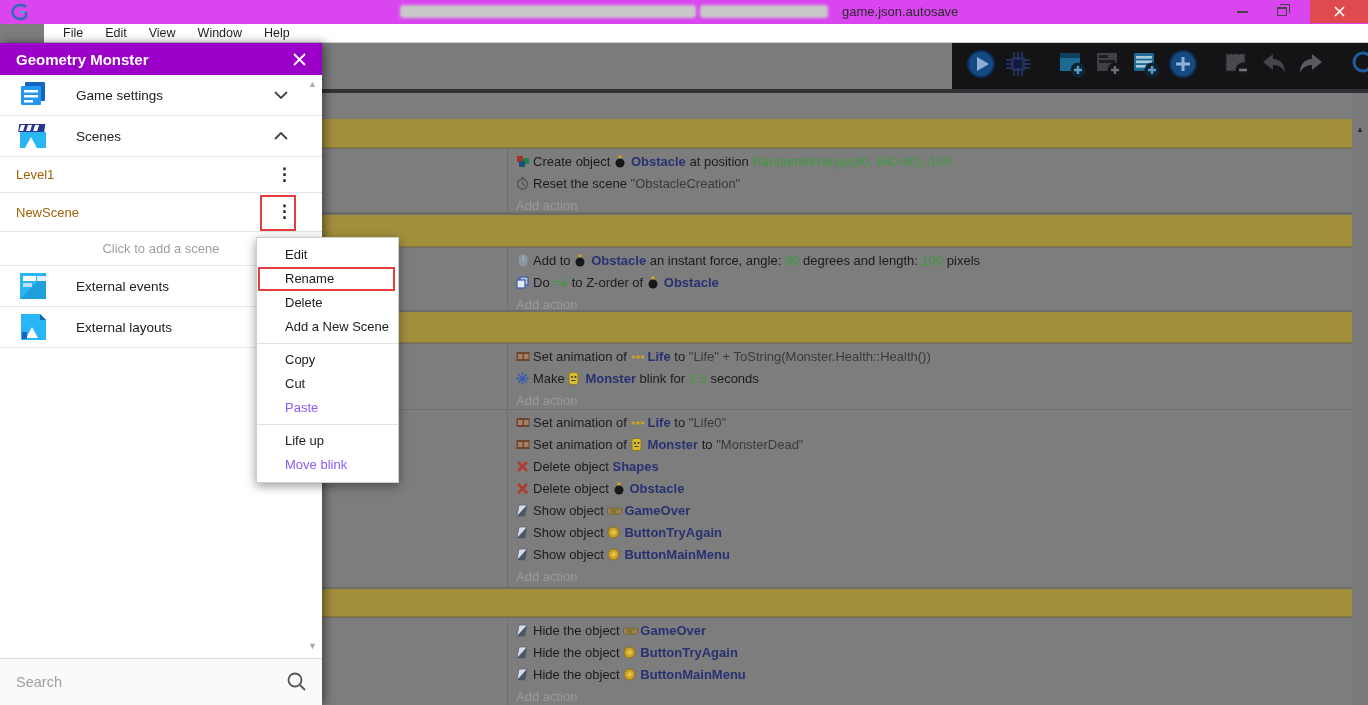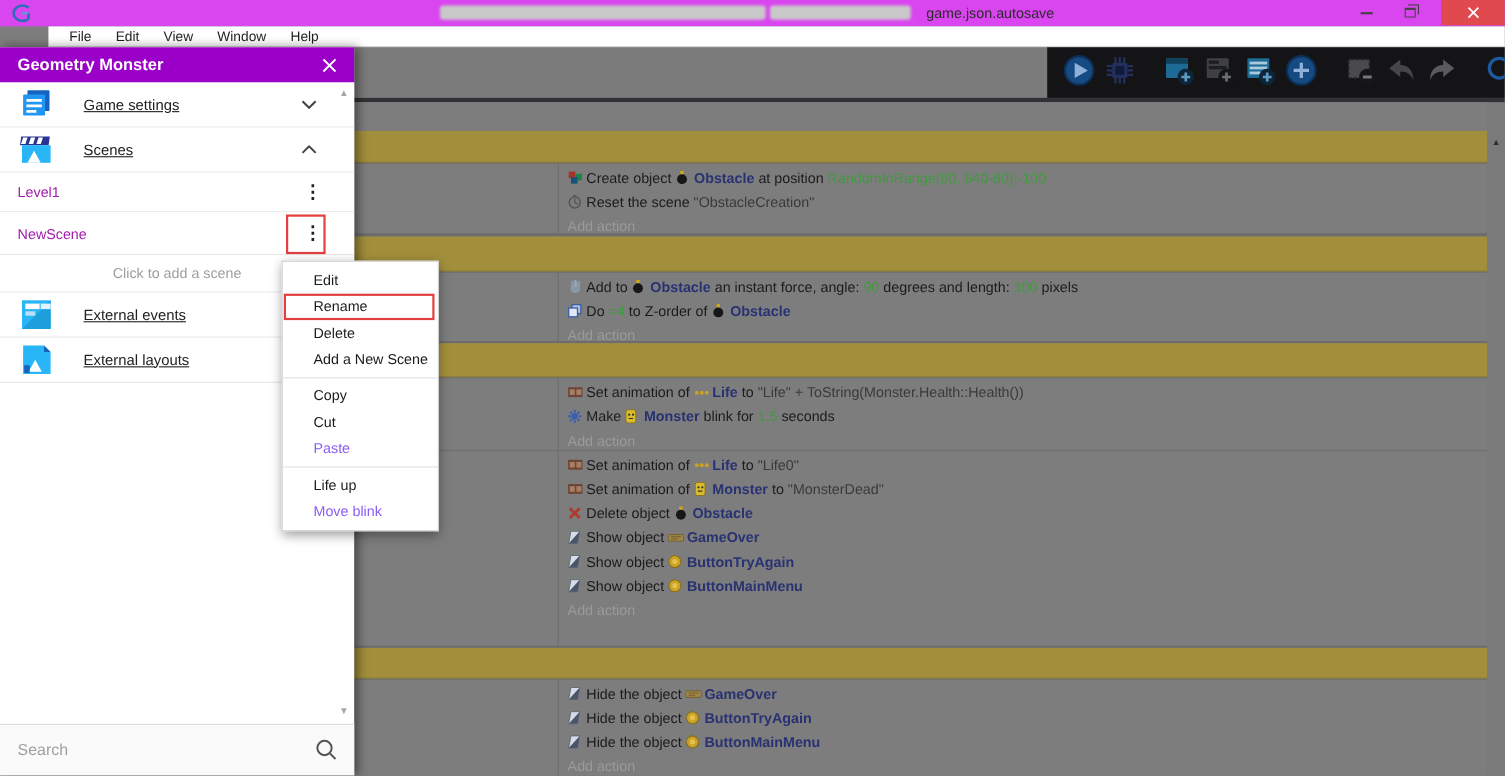--- a/index.html
+++ b/index.html
@@ -53,22 +53,22 @@
   .ev-scroll{position:absolute;right:0;top:93px;width:16px;height:612px;background:#7a7a7a;}
   .ev-scroll .arr{position:absolute;left:0;width:16px;text-align:center;font-size:8px;color:#2c2c2e;}
 
   
   .drawer{position:absolute;left:0;top:43px;width:322px;height:662px;background:#ffffff;box-shadow:3px 0 9px rgba(0,0,0,0.45);}
   .drawer-header{position:absolute;left:0;top:0;width:322px;height:32px;background:var(--purple);display:flex;align-items:center;}
   .drawer-title{color:#fff;font-size:15px;font-weight:bold;margin-left:16px;}
   .drawer-close{position:absolute;right:14px;top:7px;width:18px;height:18px;display:flex;align-items:center;justify-content:center;}
   .d-row{position:absolute;left:0;width:322px;background:#fff;border-bottom:1px solid #e6e6e6;display:flex;align-items:center;}
   .d-row .d-icon{width:34px;height:34px;margin-left:16px;flex:none;}
-  .d-label{font-size:13.5px;color:#212121;margin-left:26px;text-decoration:underline;}
-  .d-scene-label{font-size:13px;color:#a21caf;margin-left:16px;}
+  .d-label{font-size:13.5px;color:#212121;margin-left:26px;}
+  .d-scene-label{font-size:13px;color:#a16207;margin-left:16px;}
   .d-chevron{position:absolute;right:34px;top:50%;transform:translateY(-50%);}
   .kebab{position:absolute;right:34px;top:50%;transform:translateY(-50%);font-size:17px;color:#222;font-weight:bold;letter-spacing:0;line-height:10px;text-align:center;width:12px;}
   .d-hint{justify-content:center;}
   .hint-text{font-size:13px;color:#9e9e9e;}
   .search-row{position:absolute;left:0;bottom:0;width:322px;height:47px;background:#fafafa;border-top:1px solid #ddd;display:flex;align-items:center;}
   .search-input{border:none;outline:none;background:transparent;font-size:14.5px;color:#333;margin-left:16px;width:250px;font-family:"Liberation Sans",sans-serif;}
   .search-input::placeholder{color:#a0a0a0;}
   .search-mag{position:absolute;right:14px;top:12px;}
   .d-scroll-arrow{position:absolute;right:5px;font-size:9px;color:#a9a9a9;}
 
@@ -286,20 +286,23 @@
               <rect x="2" y="4" width="4.5" height="5" fill="#a97f63"></rect>
               <rect x="8" y="4" width="4.5" height="5" fill="#a97f63"></rect>
             </svg></span><span class="seg-t">Set animation of </span><span class="inline-icon"><svg width="11" height="13" viewBox="0 0 11 13">
               <rect x="1" y="0.5" width="9" height="12" rx="2" fill="#d8bc2b" stroke="#8a6d1a" stroke-width="0.8"></rect>
               <circle cx="4" cy="5" r="1" fill="#333"></circle>
               <circle cx="7.5" cy="5" r="1" fill="#333"></circle>
               <path d="M3.5 8.5 h4" stroke="#333" stroke-width="1"></path>
             </svg></span><span class="seg-o">Monster</span><span class="seg-t"> to </span><span class="seg-s">"MonsterDead"</span></div>
         <div class="ev-line"><span class="inline-icon"><svg width="13" height="13" viewBox="0 0 13 13">
               <path d="M2 2 L11 11 M11 2 L2 11" stroke="#b03a2e" stroke-width="2.6"></path>
+            </svg></span><span class="seg-t">Delete object </span><span class="seg-o">Shapes</span></div>
+        <div class="ev-line"><span class="inline-icon"><svg width="13" height="13" viewBox="0 0 13 13">
+              <path d="M2 2 L11 11 M11 2 L2 11" stroke="#b03a2e" stroke-width="2.6"></path>
             </svg></span><span class="seg-t">Delete object </span><span class="inline-icon"><svg width="12" height="13" viewBox="0 0 12 13">
               <rect x="4.5" y="0.5" width="3" height="3" fill="#d4ac0d"></rect>
               <circle cx="6" cy="8" r="4.5" fill="#17171a"></circle>
             </svg></span><span class="seg-o">Obstacle</span></div>
         <div class="ev-line"><span class="inline-icon"><svg width="12" height="13" viewBox="0 0 12 13">
               <path d="M3 1 L11 1 L9 12 L1 12 Z" fill="#d7dde6" stroke="#5c6675" stroke-width="0.8"></path>
               <path d="M11 1 L9 12 L1 12 Z" fill="#4a5568"></path>
             </svg></span><span class="seg-t">Show object </span><span class="inline-icon"><svg width="15" height="13" viewBox="0 0 15 13">
               <rect x="0.5" y="4" width="14" height="6" rx="1" fill="#a08648" stroke="#6f5c2e" stroke-width="0.8"></rect>
               <path d="M3 6 h9 M3 8 h6" stroke="#6f5c2e" stroke-width="0.9"></path>

